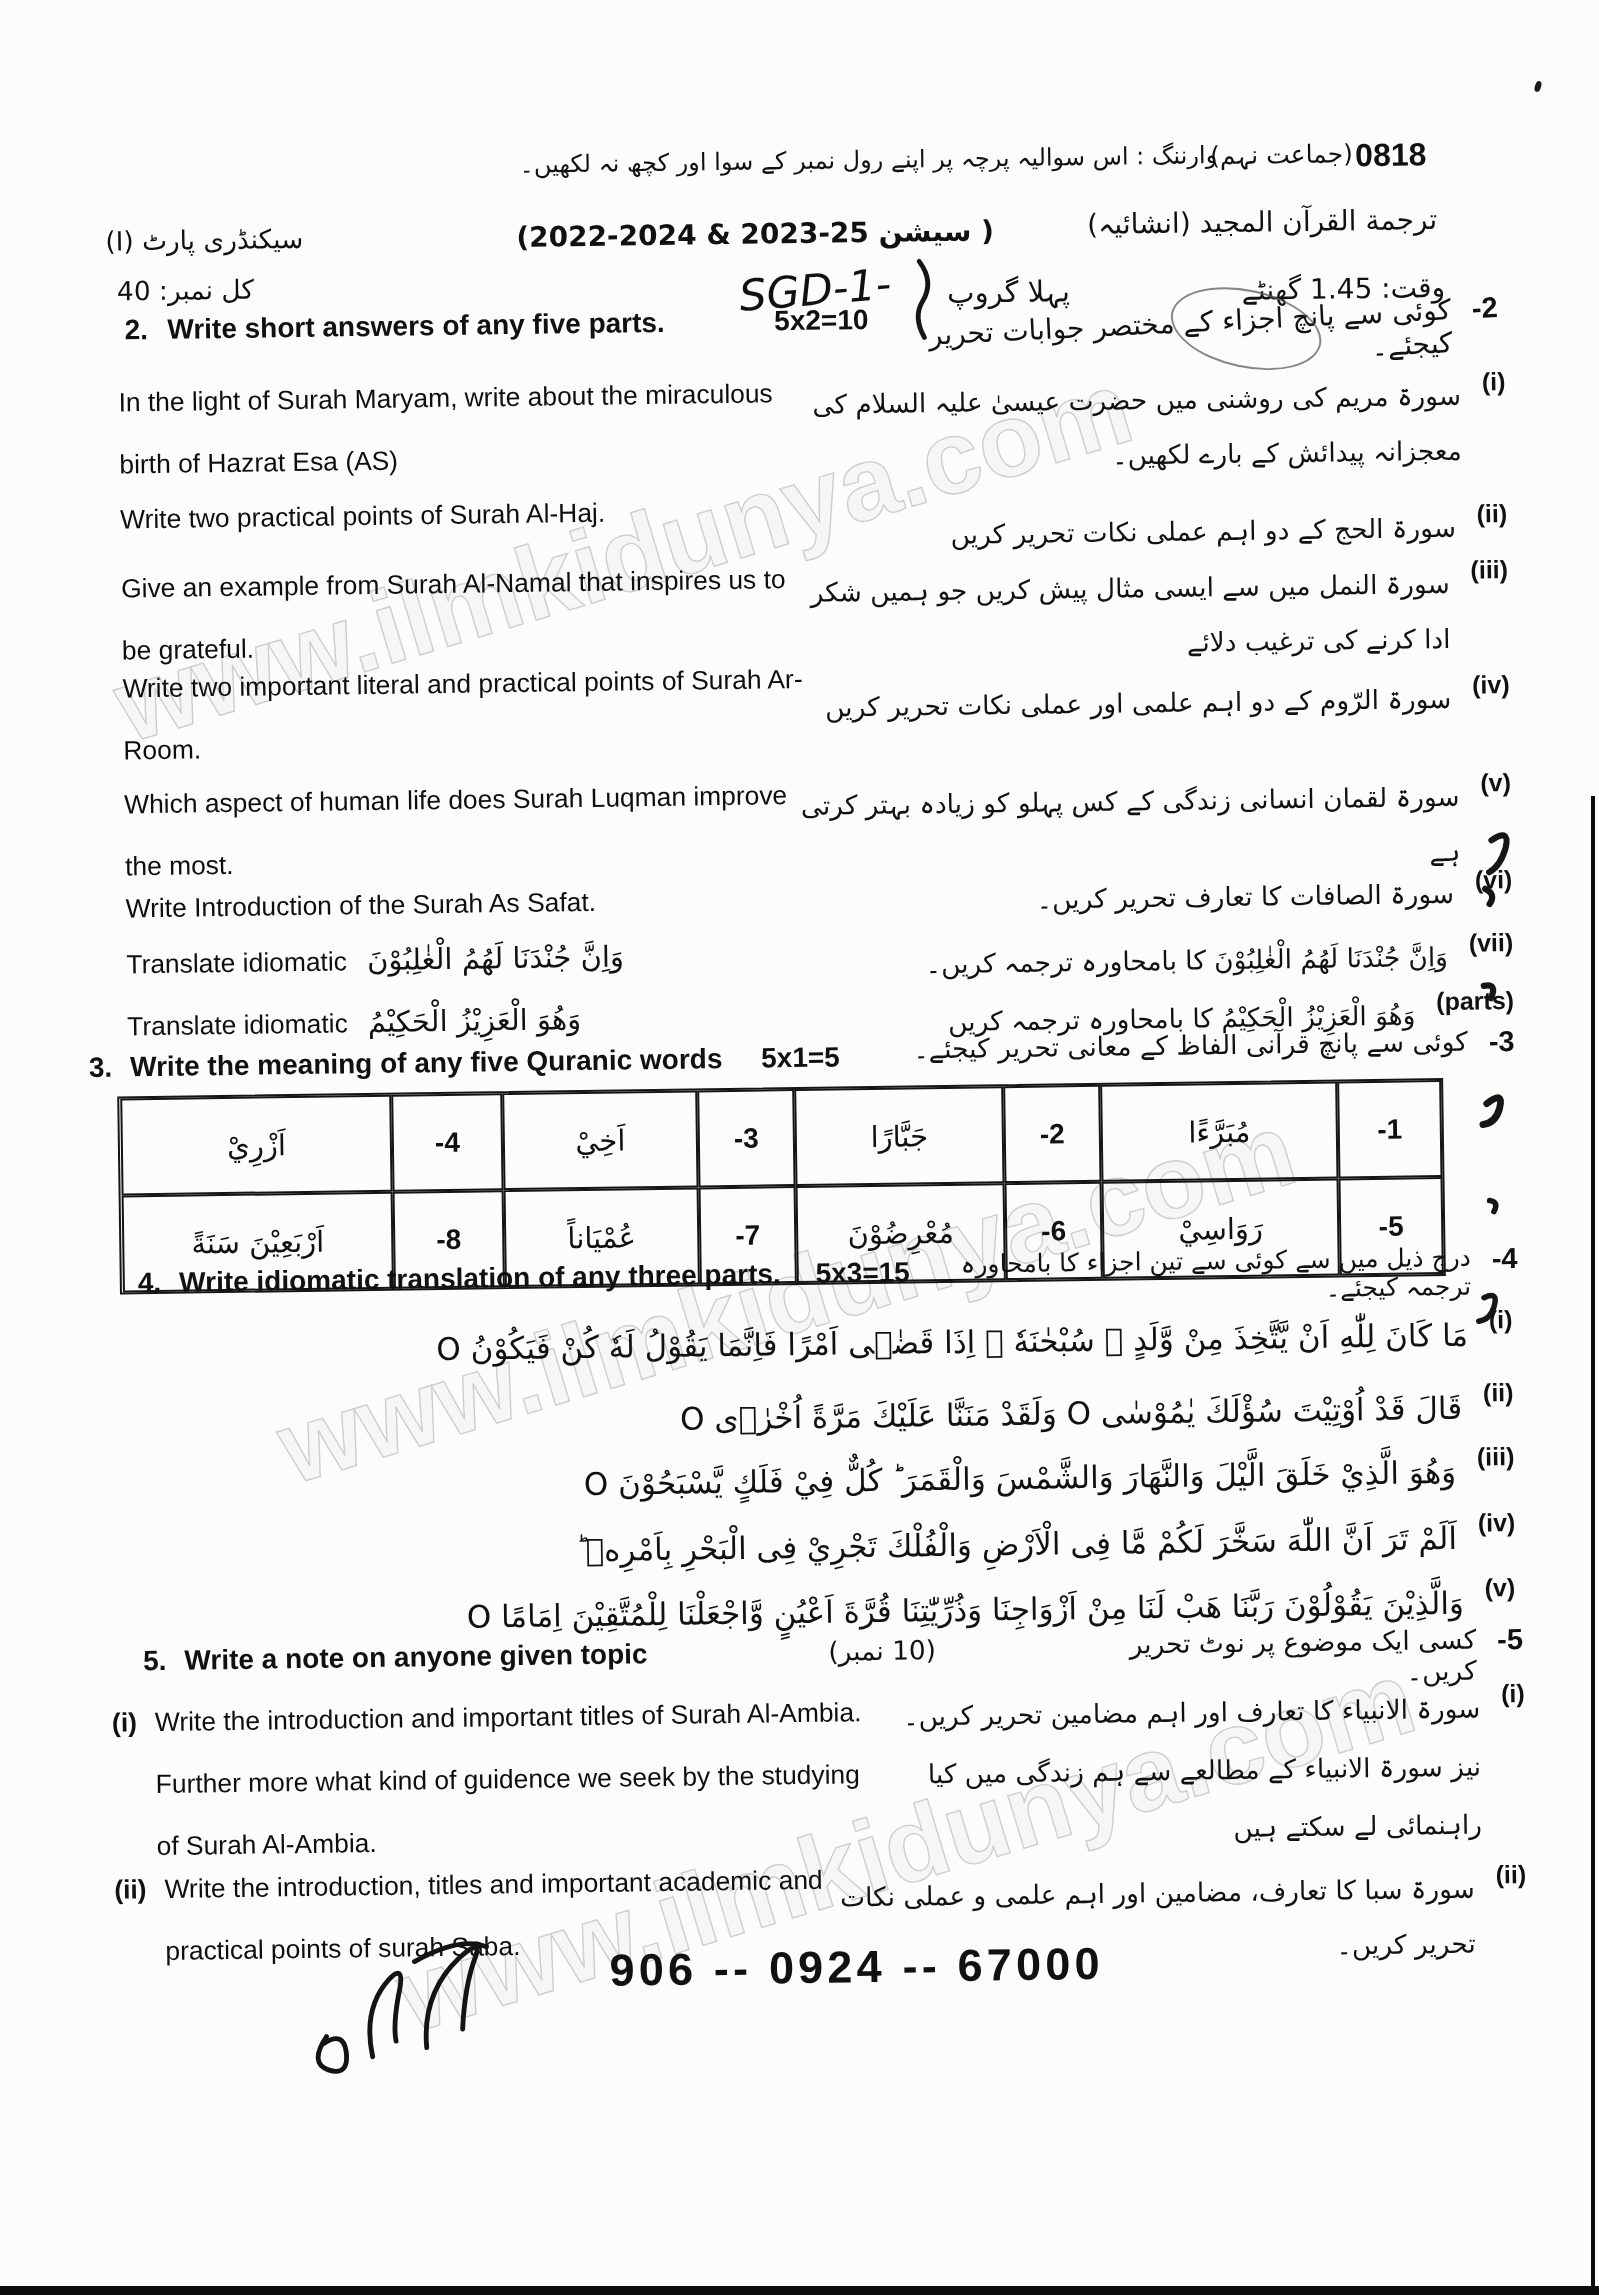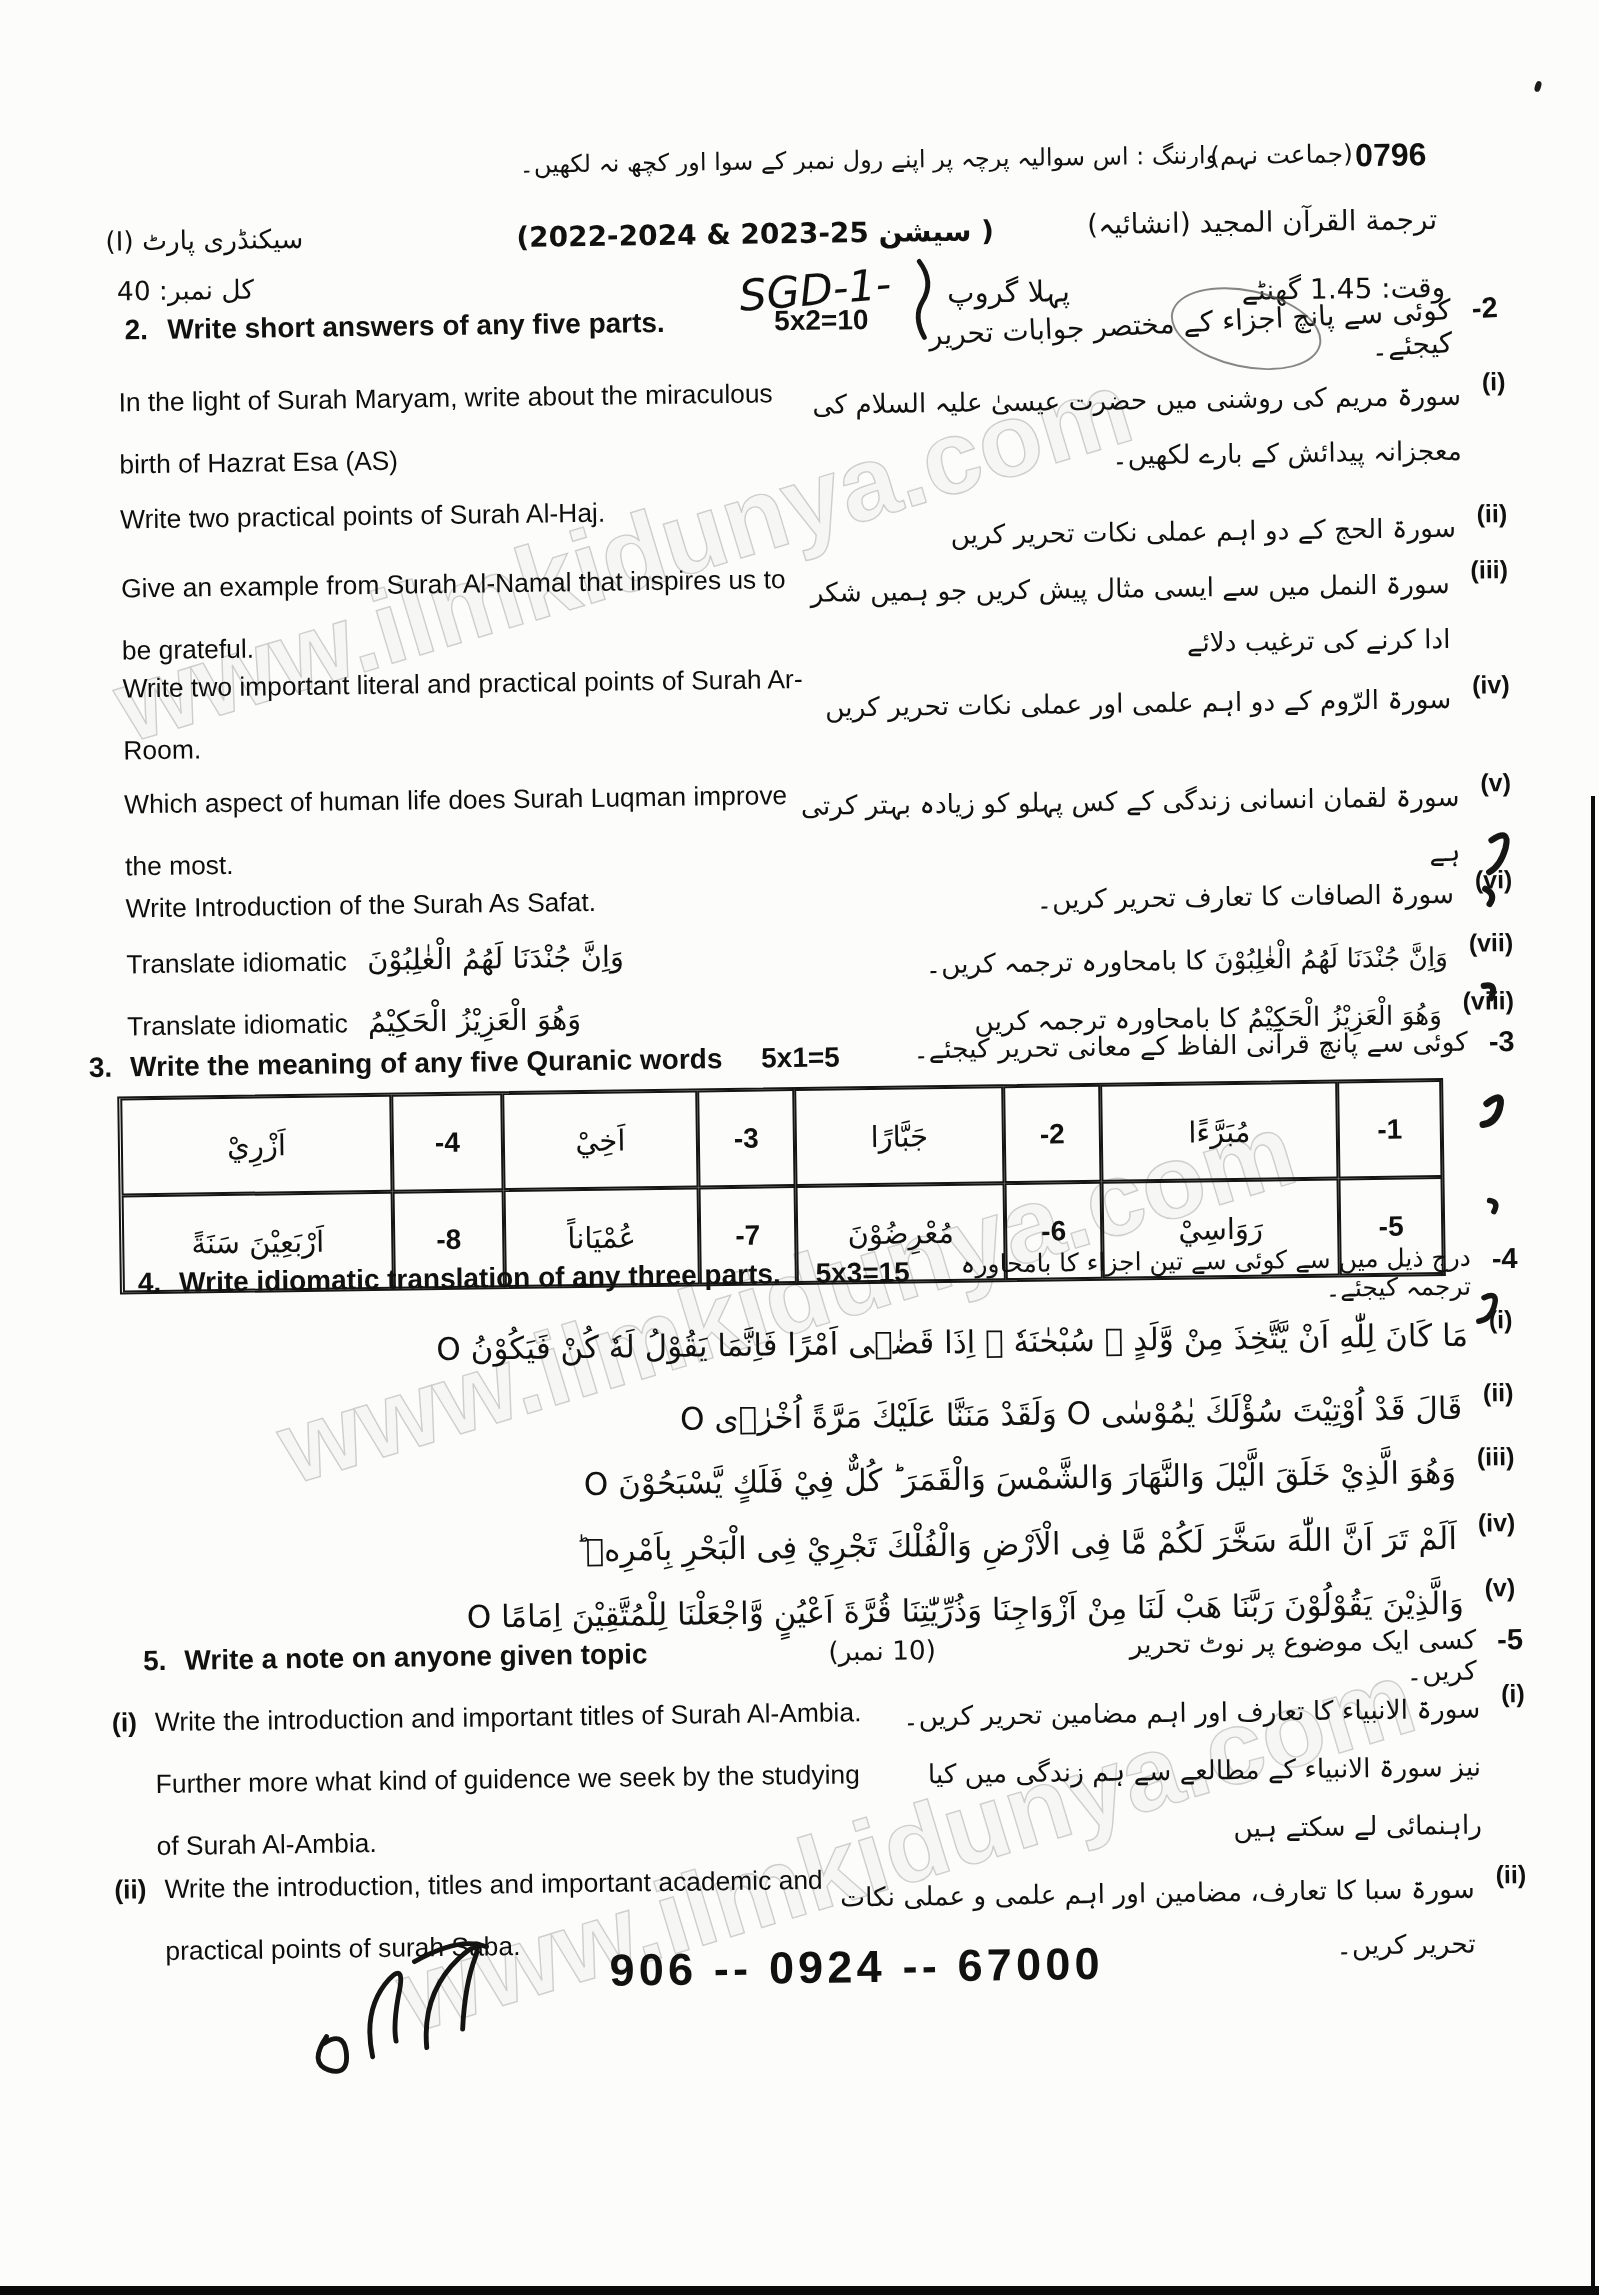--- a/index.html
+++ b/index.html
@@ -49,21 +49,21 @@
 </head>
 <body>
 
 <div class="page">
   <div class="content">
 
     <div class="wm" style="left:125px;top:640px;font-size:104px;transform:rotate(-16deg);">www.ilmkidunya.com</div>
     <div class="wm" style="left:278px;top:1384px;font-size:104px;transform:rotate(-16deg);">www.ilmkidunya.com</div>
     <div class="wm" style="left:390px;top:1934px;font-size:104px;transform:rotate(-16deg);">www.ilmkidunya.com</div>
 
-    <div class="abs en bold" style="left:1369px;top:145px;font-size:32px;">0796</div>
+    <div class="abs en bold" style="left:1369px;top:145px;font-size:32px;">0818</div>
     <div class="abs ur rtl" style="left:1224px;top:147px;font-size:25px;">(جماعت نہم)</div>
     <div class="abs ur rtl" style="right:369px;top:147px;width:758px;font-size:24px;white-space:nowrap;">وارننگ : اس سوالیہ پرچہ پر اپنے رول نمبر کے سوا اور کچھ نہ لکھیں۔</div>
 
     <div class="abs ur rtl" style="right:150px;top:212px;font-size:28px;white-space:nowrap;">ترجمة القرآن المجید (انشائیہ)</div>
     <div class="abs ltr bold" style="left:529px;top:217px;font-size:28px;font-family:'DejaVu Sans',sans-serif;">(2022-2024  &amp;  2023-25 سیشن )</div>
     <div class="abs ur rtl" style="left:118px;top:216px;font-size:26.4px;white-space:nowrap;">سیکنڈری پارٹ (I)</div>
 
     <div class="abs ur rtl" style="right:143px;top:280px;font-size:28px;white-space:nowrap;">وقت: 1.45 گھنٹے</div>
     <div class="abs" style="left:751px;top:259px;white-space:nowrap;">
       <span class="hand">SGD-1-</span>
@@ -126,21 +126,21 @@
     </div>
     <div class="abs ur-row" style="left:793px;top:875px;width:723px;">
       <span class="marker">(vi)</span>
       <span class="ur rtl item-ur" style="flex:1;">سورۃ الصافات کا تعارف تحریر کریں۔</span>
     </div>
     <div class="abs ur-row" style="left:793px;top:938px;width:723px;">
       <span class="marker">(vii)</span>
       <span class="ur rtl item-ur" style="flex:1;">وَاِنَّ جُنْدَنَا لَهُمُ الْغٰلِبُوْنَ کا بامحاورہ ترجمہ کریں۔</span>
     </div>
     <div class="abs ur-row" style="left:793px;top:996px;width:723px;">
-      <span class="marker">(viii)</span>
+      <span class="marker">(parts)</span>
       <span class="ur rtl item-ur" style="flex:1;">وَهُوَ الْعَزِيْزُ الْحَكِيْمُ کا بامحاورہ ترجمہ کریں</span>
     </div>
 
     <div class="abs en qhead-row" style="left:90px;top:1042px;width:751px;">
       <span style="display:flex;gap:18px;">
         <span class="bold" style="font-size:28px;">3.</span>
         <span class="bold" style="font-size:28px;">Write the meaning of any five Quranic words</span>
       </span>
       <span class="bold" style="font-size:28px;">5x1=5</span>
     </div>

